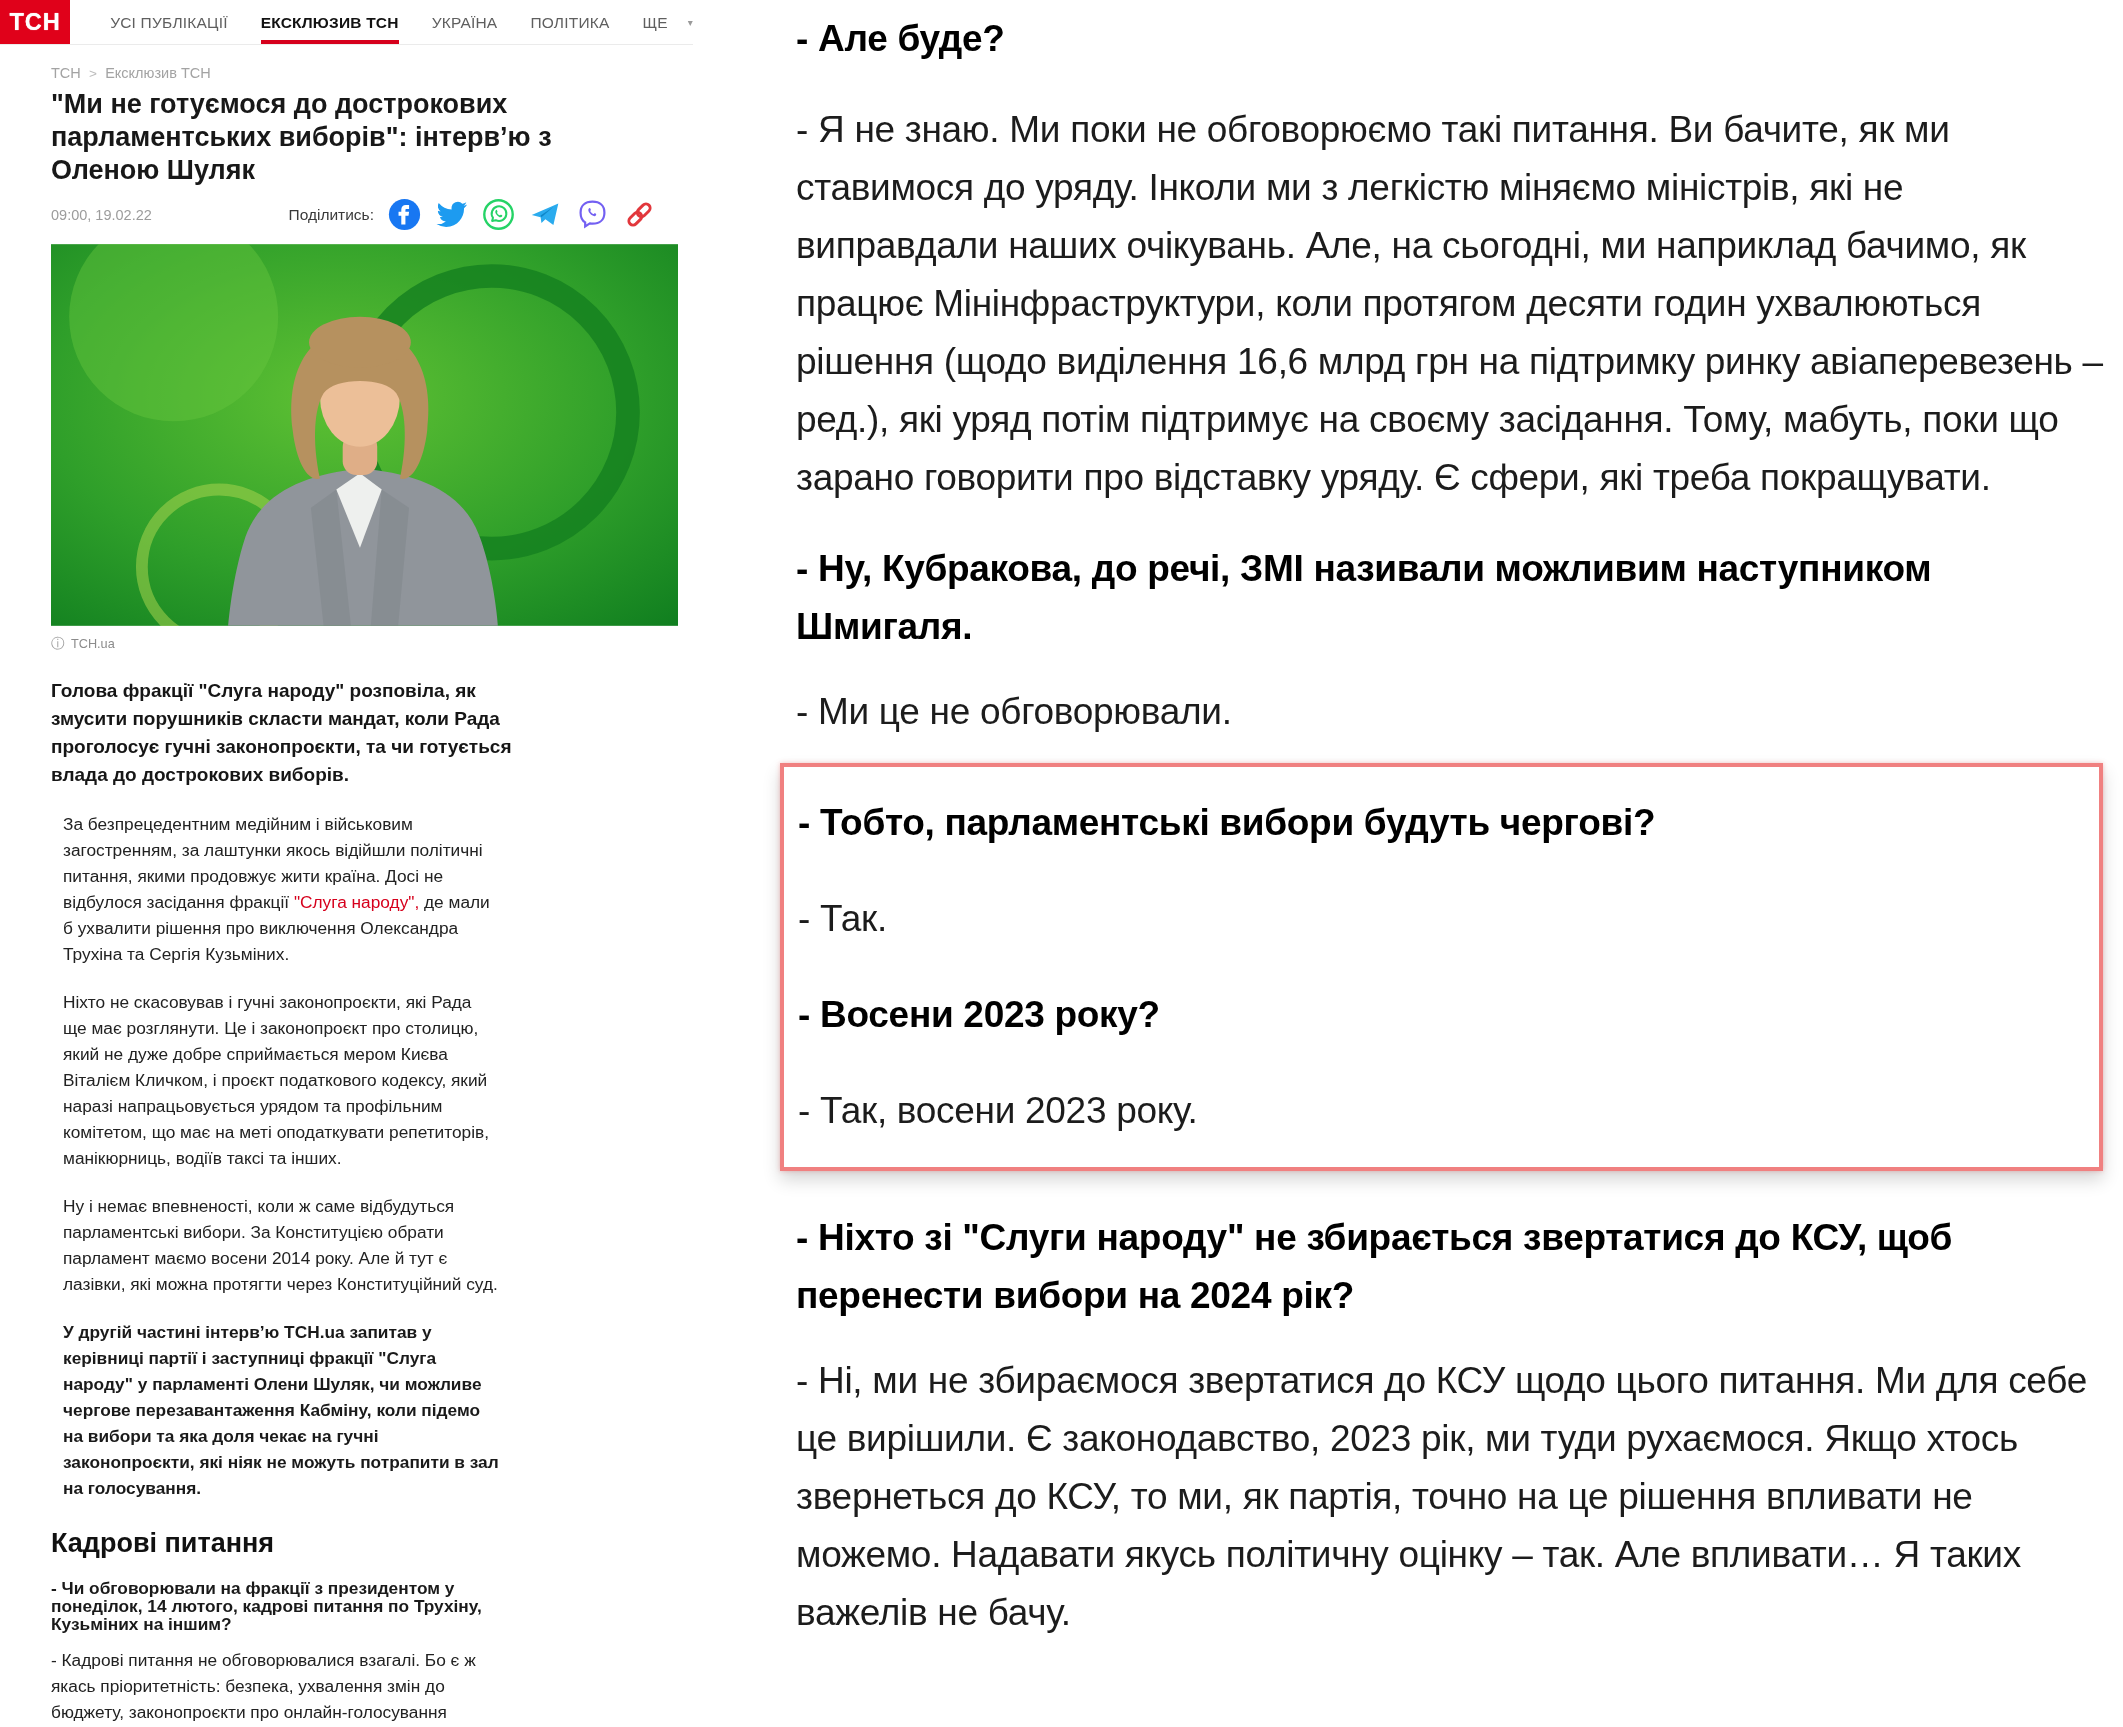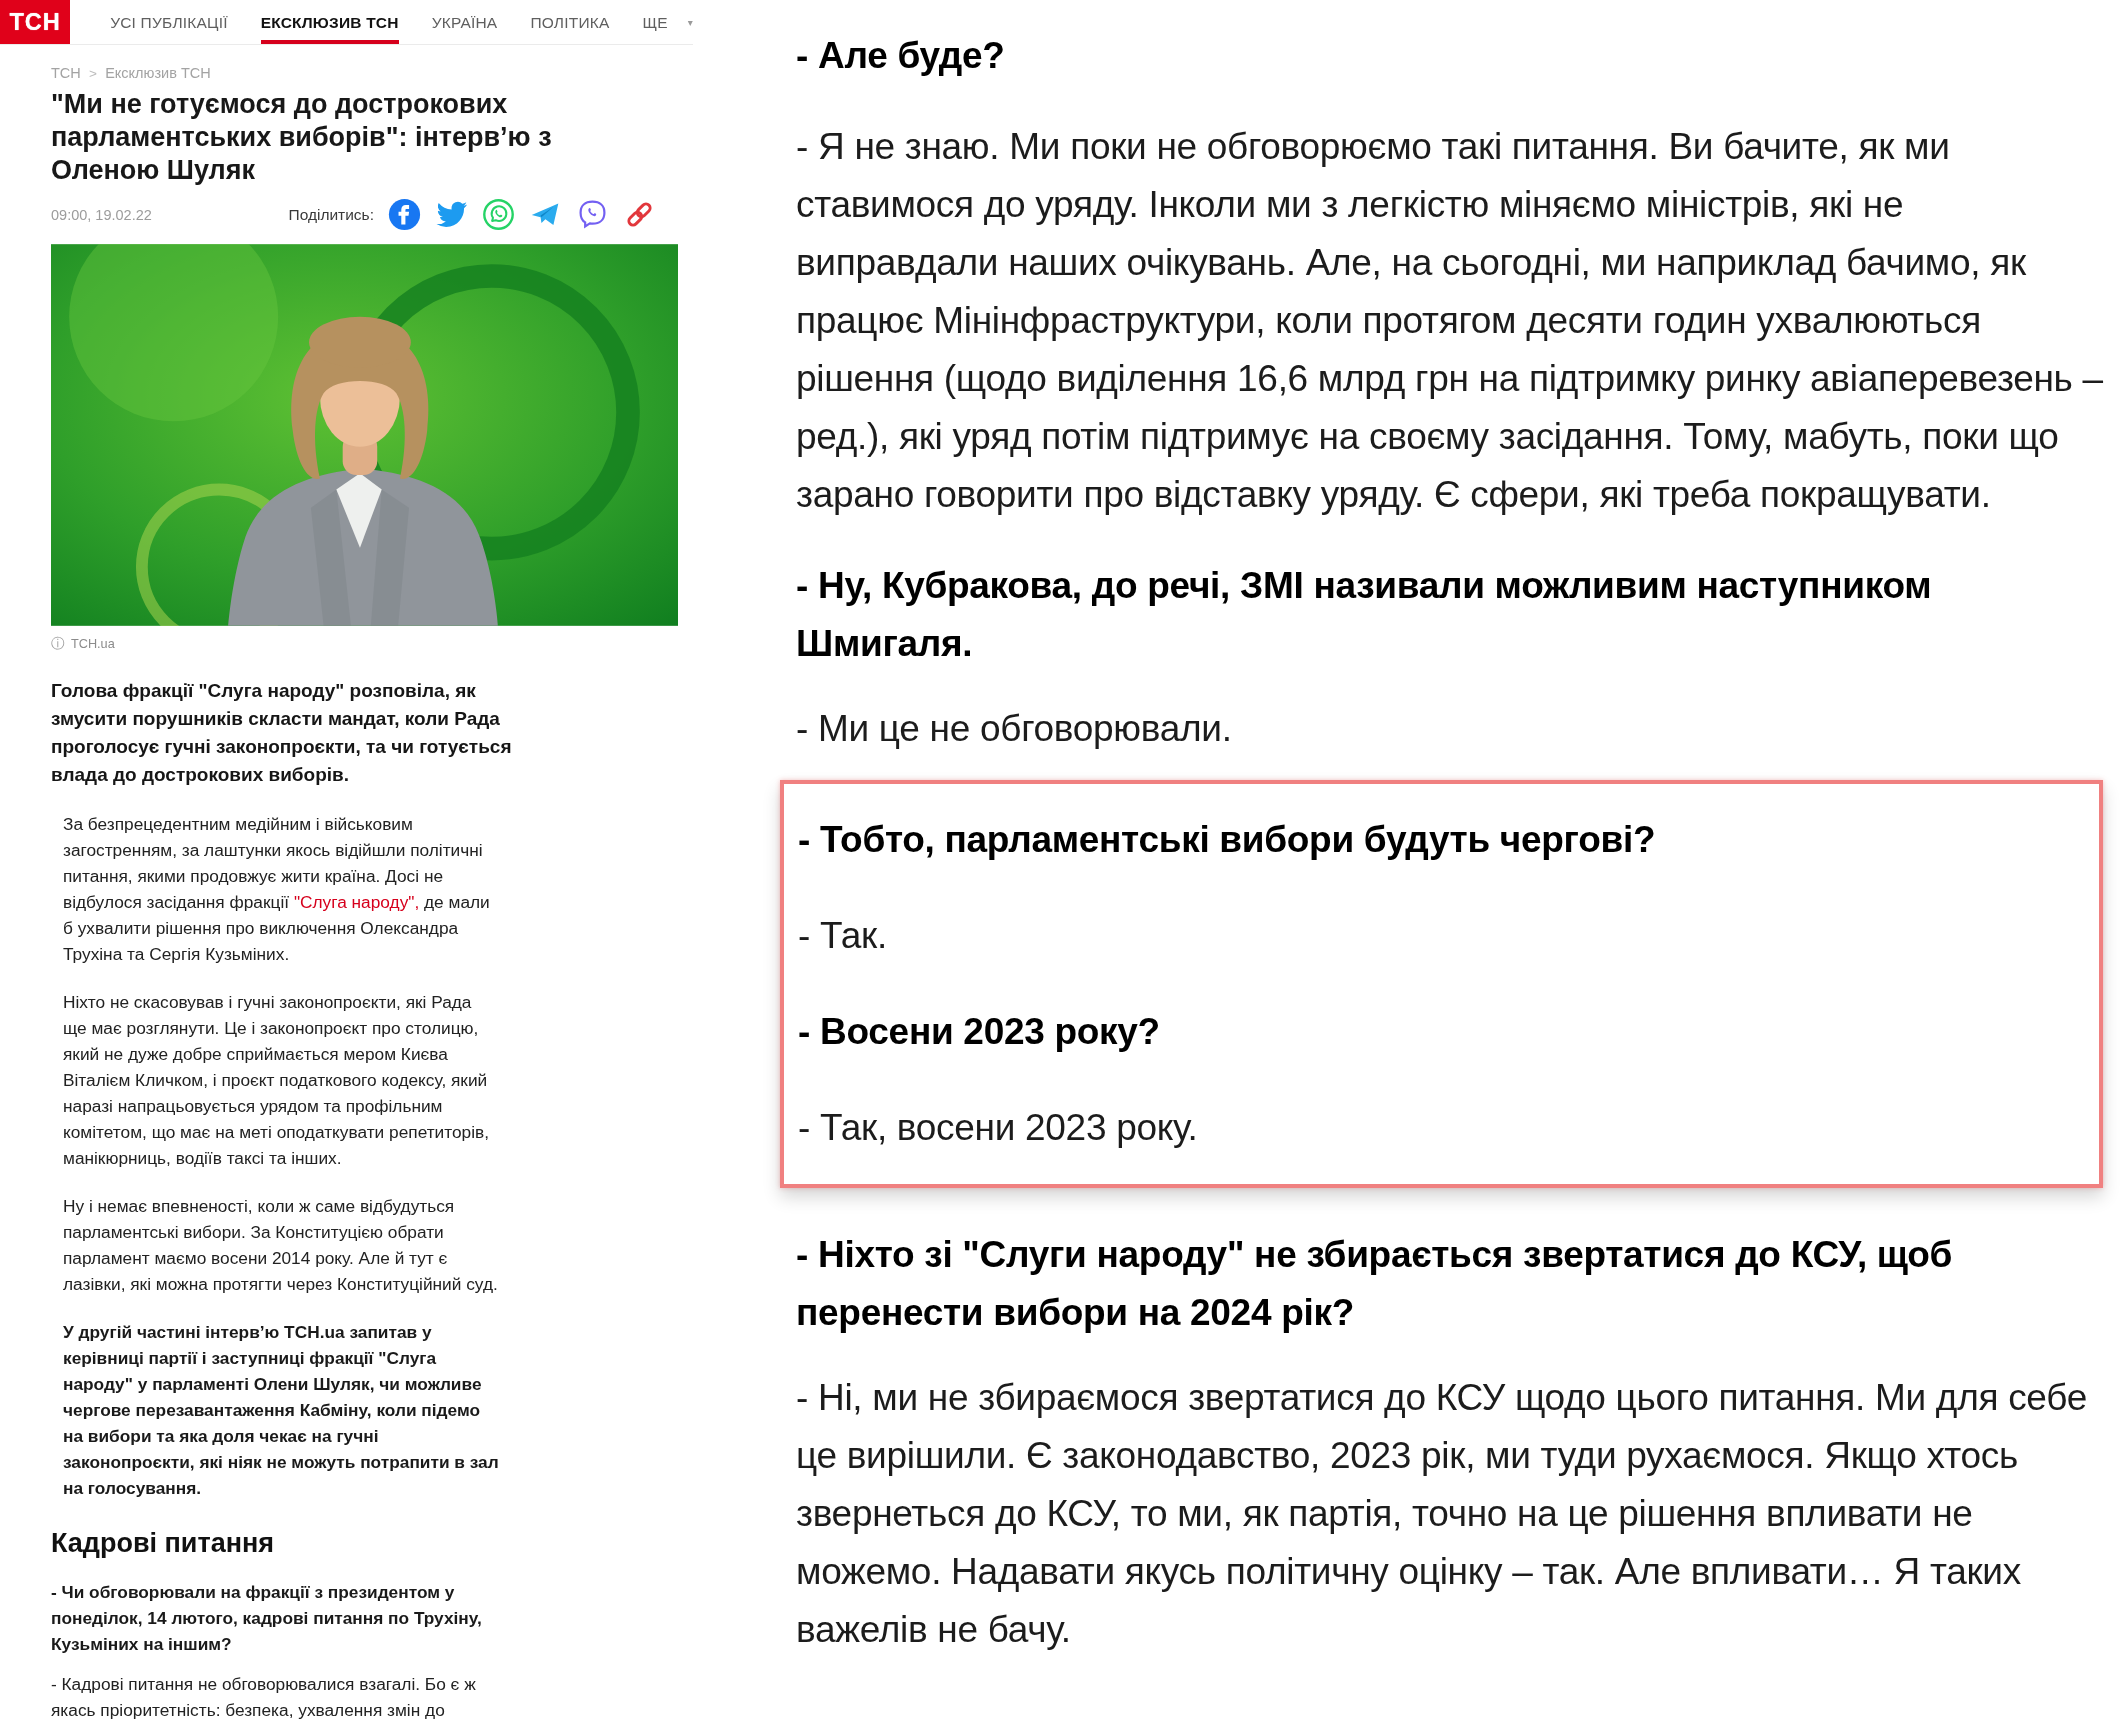--- a/index.html
+++ b/index.html
@@ -30,25 +30,25 @@
 
   .hero{margin-top:12.7px;width:627px;height:382px;display:block;}
   .credit{margin-top:9px;font-size:12.7px;color:#8b8b8b;display:flex;gap:6.4px;align-items:center;}
   .credit .i{font-size:13.6px;color:#9a9a9a;}
 
   .lead{margin-top:23.6px;width:476px;font-size:19px;line-height:28px;font-weight:bold;color:#161616;}
   p.body{width:436px;font-size:17.3px;line-height:26px;color:#222;margin:22px 0 0 12px;}
   p.body.bold{font-weight:bold;color:#1a1a1a;}
   .red-link{color:#d6001c;cursor:pointer;}
   .h2{margin-top:27px;font-size:27px;font-weight:bold;color:#111;}
-  p.qa-q{width:447px;font-size:17.3px;line-height:26px;font-weight:bold;color:#1a1a1a;margin:20px 0 0 0;}
+  p.qa-q{width:447px;font-size:17.3px;line-height:18px;font-weight:bold;color:#1a1a1a;margin:20px 0 0 0;}
   p.qa-a{width:447px;font-size:17.3px;line-height:26px;color:#222;margin:14.5px 0 0 0;}
 
   
-  .right-col{position:absolute;left:796px;top:27px;width:1307px;color:#1c1c1c;}
+  .right-col{position:absolute;left:796px;top:10px;width:1307px;color:#1c1c1c;}
   .rq{font-weight:bold;font-size:37px;line-height:58px;color:#000;margin:0 0 33px 0;letter-spacing:-0.3px;}
   .ra{font-size:37px;line-height:58px;color:#1c1c1c;margin:0 0 33px 0;letter-spacing:-0.3px;}
   .tight{margin-bottom:27px;}
   .small-gap{margin-bottom:22px;}
   .highlight-box{border:4.5px solid #f08080;box-shadow:0 9px 16.4px rgba(0,0,0,.16),0 0 4.5px rgba(240,128,128,.45);
                  padding:27px 27px 27px 14.5px;margin:0 0 38px -16.4px;background:#fff;}
   .highlight-box .rq,.highlight-box .ra{margin:0 0 38px 0;}
   .highlight-box .last{margin-bottom:0;}
 </style>
 </head>

